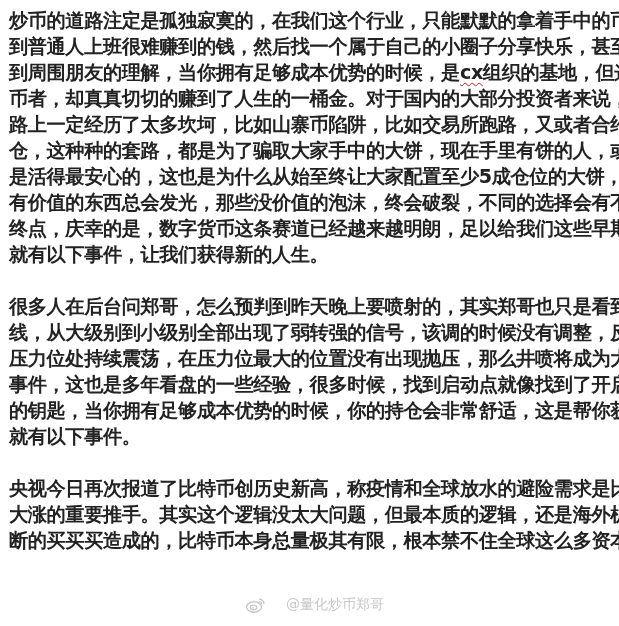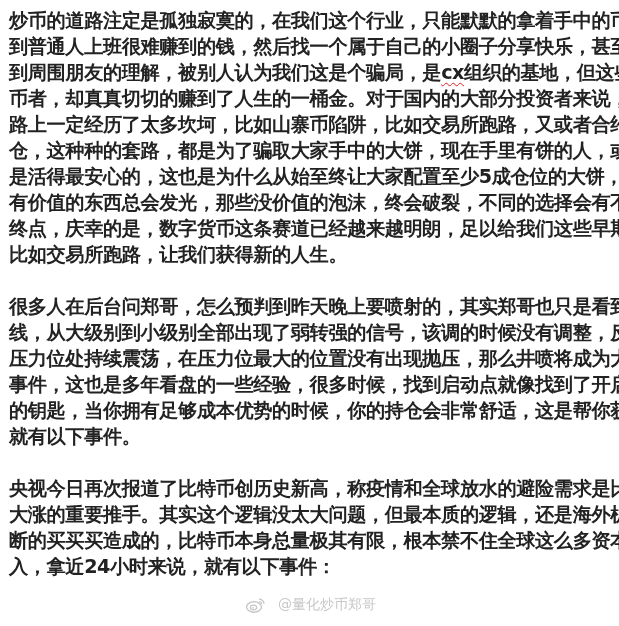--- a/index.html
+++ b/index.html
@@ -37,62 +37,61 @@
       text-decoration: underline wavy #e02020;
       text-decoration-thickness: 1px;
       text-underline-offset: 3px;
     }
     .watermark {
       position: absolute;
       left: 246px;
       top: 596px;
       display: flex;
       align-items: center;
-      gap: 12px;
+      gap: 20px;
       color: #c8c8c8;
       font-size: 14px;
       filter: blur(0.6px);
     }
     .watermark-icon {
       width: 20px;
       height: 16px;
     }
   </style>
 </head>
 <body>
 
 <div class="article">
 
   <p class="para">
     <span class="line">炒币的道路注定是孤独寂寞的，在我们这个行业，只能默默的拿着手中的币，赚</span>
     <span class="line">到普通人上班很难赚到的钱，然后找一个属于自己的小圈子分享快乐，甚至得不</span>
-    <span class="line"><span>到周围朋友的理解，被别人认为我们这是个骗局，是</span><span class="spell">cx</span><span>组织的基地，但这些持</span></span>
+    <span class="line"><span>到周围朋友的理解，当你拥有足够成本优势的时候，是</span><span class="spell">cx</span><span>组织的基地，但这些持</span></span>
     <span class="line">币者，却真真切切的赚到了人生的一桶金。对于国内的大部分投资者来说，炒币</span>
     <span class="line">路上一定经历了太多坎坷，比如山寨币陷阱，比如交易所跑路，又或者合约爆</span>
     <span class="line">仓，这种种的套路，都是为了骗取大家手中的大饼，现在手里有饼的人，或许才</span>
     <span class="line">是活得最安心的，这也是为什么从始至终让大家配置至少5成仓位的大饼，因为</span>
     <span class="line">有价值的东西总会发光，那些没价值的泡沫，终会破裂，不同的选择会有不同的</span>
     <span class="line">终点，庆幸的是，数字货币这条赛道已经越来越明朗，足以给我们这些早期进入</span>
-    <span class="line">比如交易所跑路，让我们获得新的人生。</span>
+    <span class="line">就有以下事件，让我们获得新的人生。</span>
   </p>
 
   <p class="para">
     <span class="line">很多人在后台问郑哥，怎么预判到昨天晚上要喷射的，其实郑哥也只是看到K</span>
     <span class="line">线，从大级别到小级别全部出现了弱转强的信号，该调的时候没有调整，反而在</span>
     <span class="line">压力位处持续震荡，在压力位最大的位置没有出现抛压，那么井喷将成为大概率</span>
     <span class="line">事件，这也是多年看盘的一些经验，很多时候，找到启动点就像找到了开启财富</span>
     <span class="line">的钥匙，当你拥有足够成本优势的时候，你的持仓会非常舒适，这是帮你获得盈</span>
     <span class="line">就有以下事件。</span>
   </p>
 
   <p class="para">
     <span class="line">央视今日再次报道了比特币创历史新高，称疫情和全球放水的避险需求是比特币</span>
     <span class="line">大涨的重要推手。其实这个逻辑没太大问题，但最本质的逻辑，还是海外机构不</span>
     <span class="line">断的买买买造成的，比特币本身总量极其有限，根本禁不住全球这么多资本的介</span>
-    <span class="line">入，拿近24小时来说，就有以下事件：</span>
   </p>
 
 </div>
 
 <div class="watermark">
   <span class="watermark-icon">
     <svg width="20" height="16" viewBox="0 0 20 16">
       <ellipse cx="8" cy="10" rx="7.5" ry="5.2" fill="none" stroke="#c8c8c8" stroke-width="1.4"></ellipse>
       <ellipse cx="7.5" cy="10.5" rx="3.2" ry="2.3" fill="none" stroke="#c8c8c8" stroke-width="1.2"></ellipse>
       <circle cx="7" cy="10.8" r="0.9" fill="#c8c8c8"></circle>

